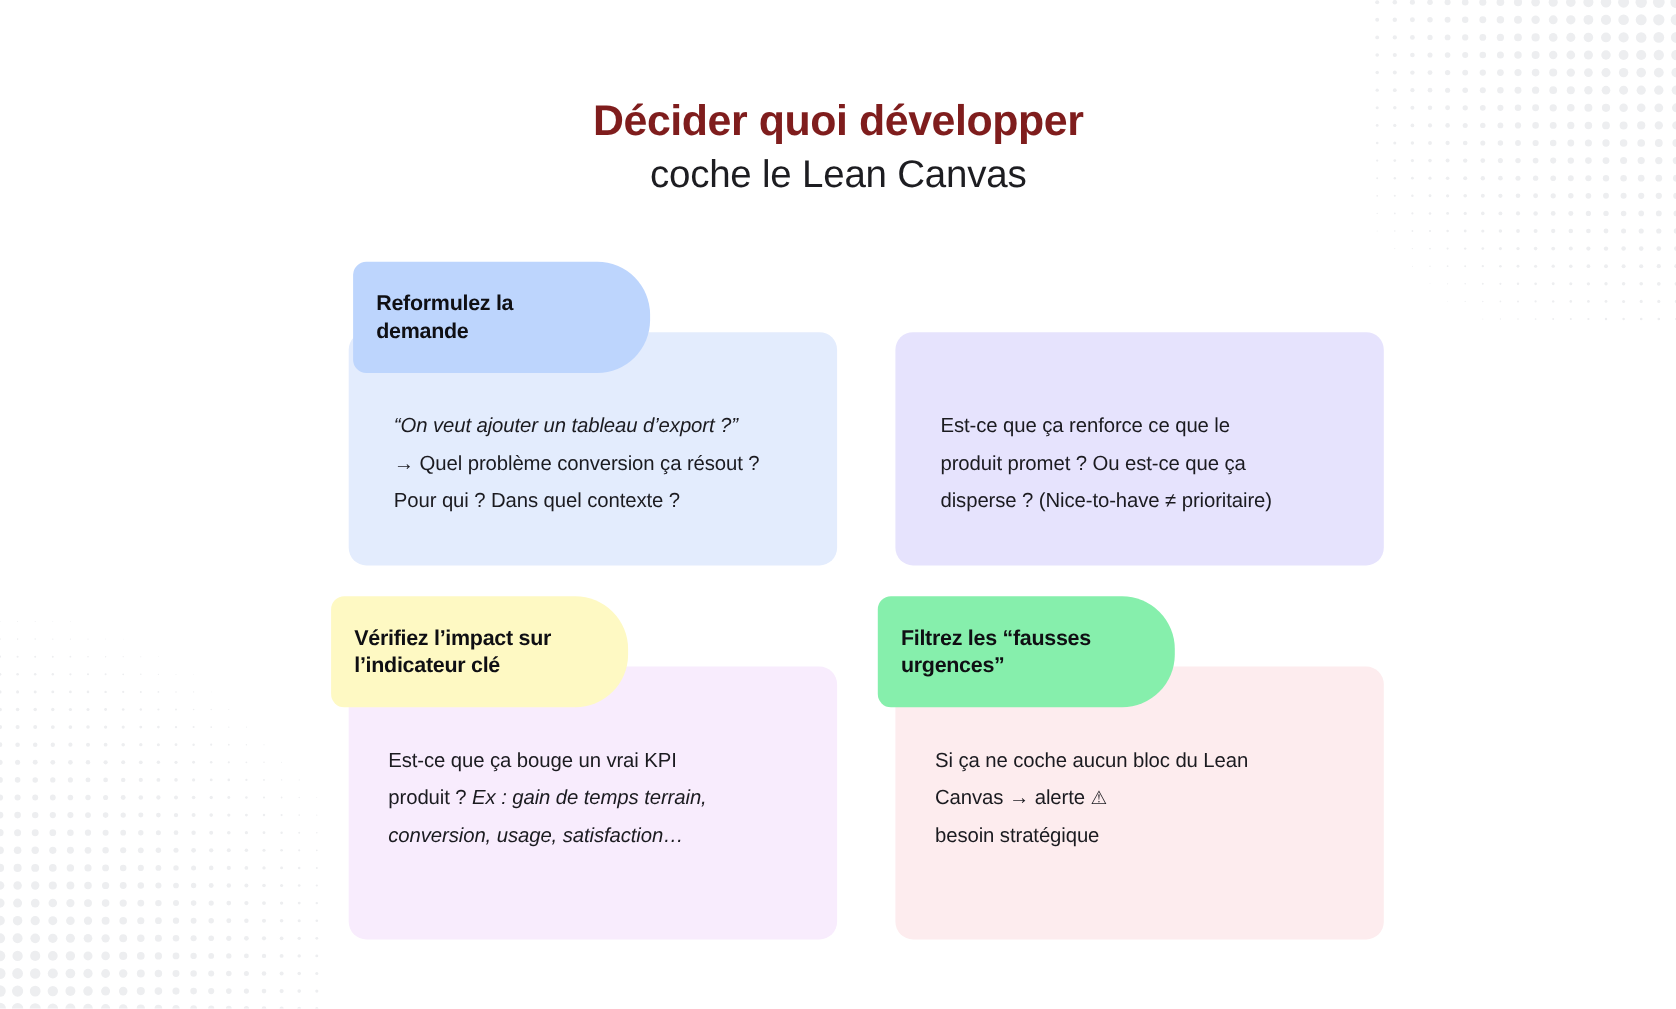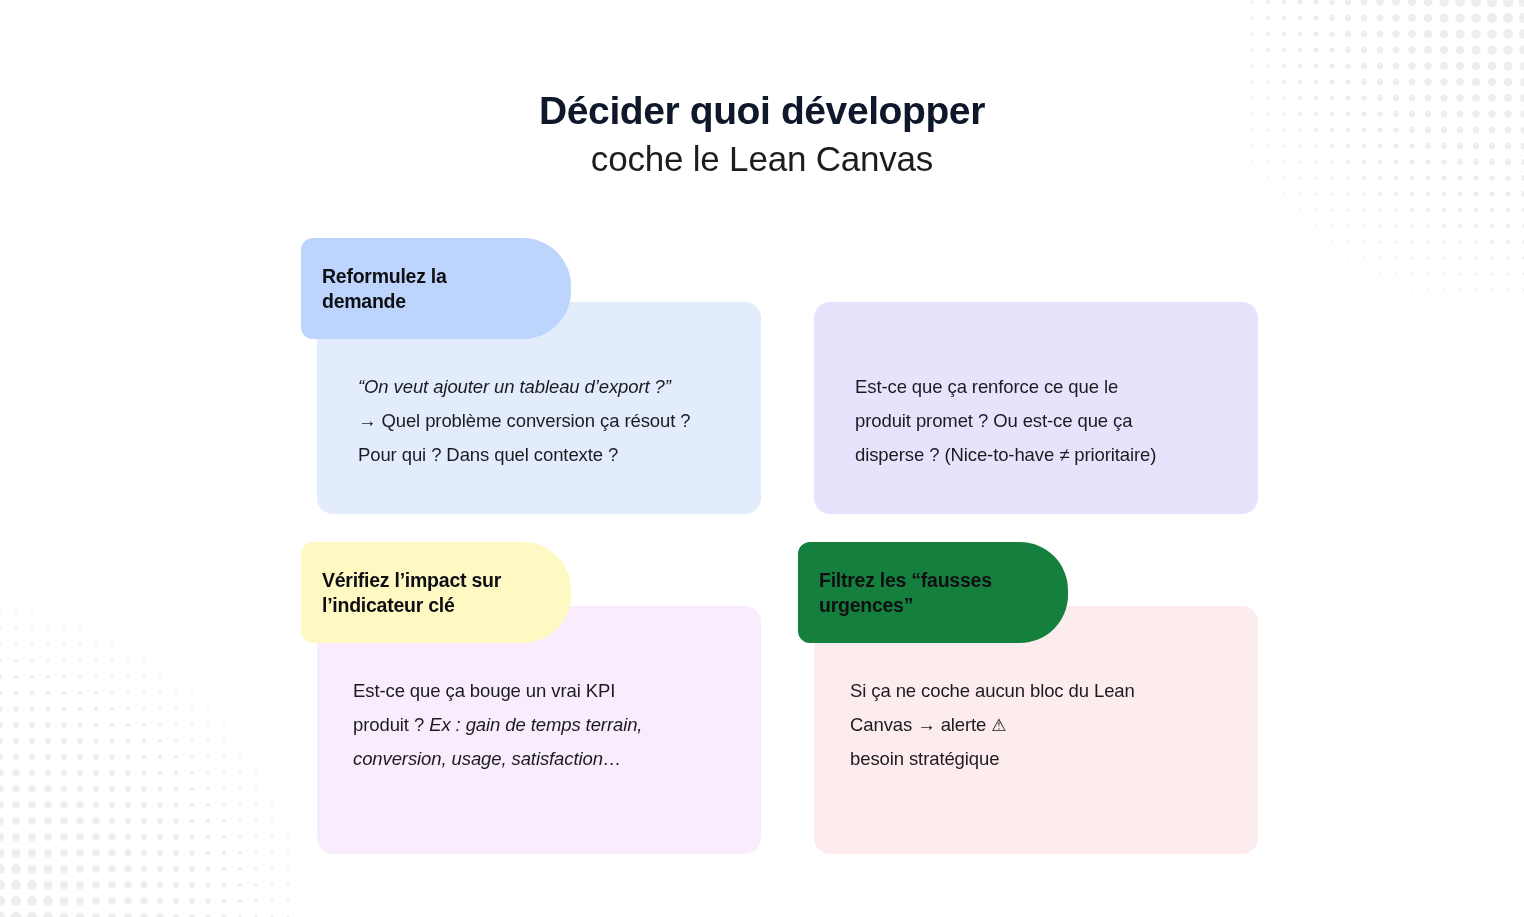--- a/index.html
+++ b/index.html
@@ -37,21 +37,21 @@
     top: 88px;
     text-align: center;
     z-index: 2;
   }
   .heading .line-1 {
     display: block;
     font-size: 39px;
     font-weight: 700;
     letter-spacing: -0.4px;
     line-height: 1.16;
-    color: #0f172a;
+    color: #7f1d1d;
   }
   .heading .line-2 {
     display: block;
     font-size: 35px;
     font-weight: 400;
     letter-spacing: -0.2px;
     line-height: 1.22;
     color: #1d1d21;
     margin-top: 5px;
   }
@@ -116,27 +116,27 @@
   .card-text b { font-weight: 400; }
   .card-text i { font-style: italic; }
   .card-text .arrow { font-style: normal; }
   .card-text .warn {
     font-style: normal;
     font-family: "DejaVu Sans", sans-serif;
     font-size: 17px;
   }
 
   
-  .card.c-blue   .card-tab  { background: #bdd5fd; }
+  .card.c-blue   .card-tab  { background: #bdd5fd; margin-left: 20px; }
   .card.c-blue   .card-body { background: #e3ecfd; }
   .card.c-purple .card-tab  { background: #c2bdfb; }
   .card.c-purple .card-body { background: #e6e3fd; }
   .card.c-pink   .card-tab  { background: #fef9c3; }
   .card.c-pink   .card-body { background: #f8ecfd; }
-  .card.c-salmon .card-tab  { background: #15803d; }
+  .card.c-salmon .card-tab  { background: #86efac; }
   .card.c-salmon .card-body { background: #fdecee; }
 
   
   .row-2 .card-body { min-height: 248px; padding-left: 36px; }
 </style>
 </head>
 <body>
 
 <div class="dots" id="dots-top-right">
   <svg width="280" height="300" viewBox="0 0 280 300" aria-hidden="true">

